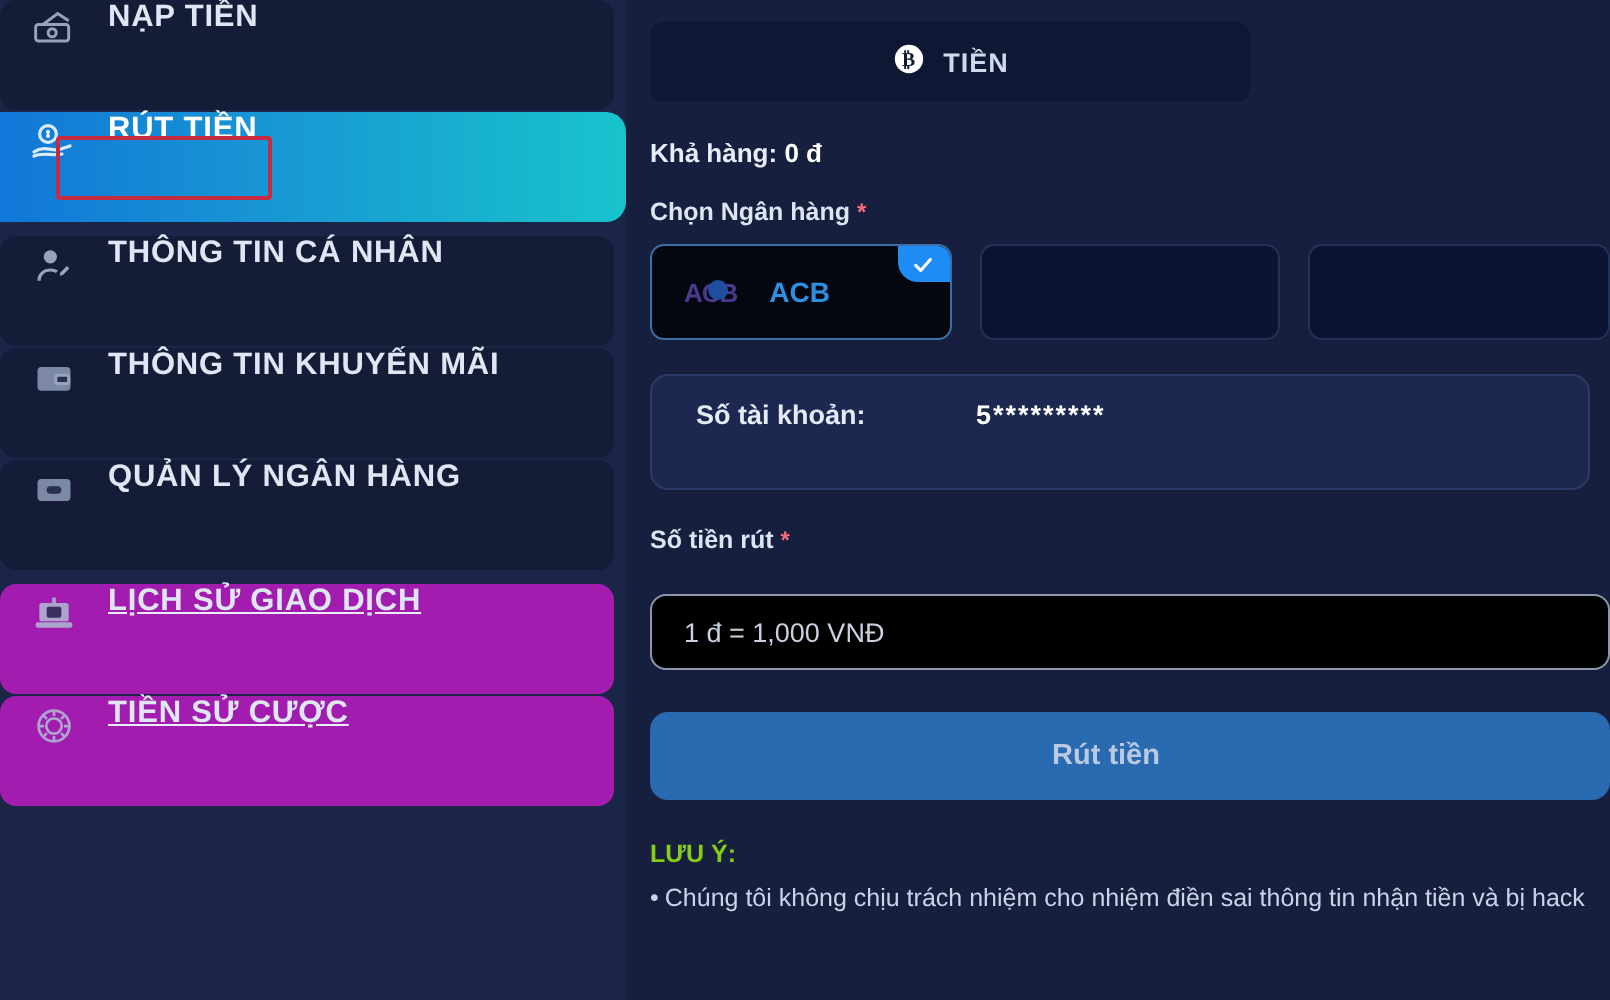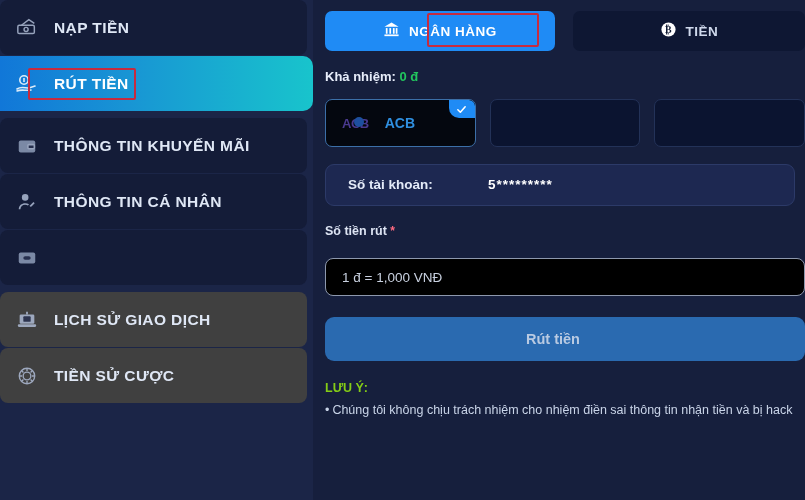--- a/index.html
+++ b/index.html
@@ -21,31 +21,31 @@
     position: relative;
     width: 313px;
     height: 500px;
     background: #1b2547;
     flex: 0 0 313px;
     padding-top: 0;
   }
   .side-item {
     position: relative;
     display: flex;
-    align-items: center;
+    align-items: flex-start;
     height: 55px;
     padding-left: 12px;
     color: #e9eef8;
     background: #141c38;
     border-radius: 8px;
     margin: 0 0 1px 0;
     width: 307px;
   }
   .side-item.grp-a { background: #141c38; }
-  .side-item.grp-b { background: #404040; }
+  .side-item.grp-b { background: #a21caf; text-decoration: underline; }
   .side-item.active {
     background: linear-gradient(90deg, #1177d8 0%, #1894d4 40%, #18c4cc 100%);
     border-radius: 0 10px 10px 0;
     width: 313px;
     color: #ffffff;
   }
   .side-ico {
     width: 30px; height: 30px;
     flex: 0 0 30px;
     display: flex; align-items: center; justify-content: center;
@@ -113,21 +113,21 @@
     border: 2px solid #c62b3f;
     border-radius: 2px;
   }
 
   .body-pad { padding: 16px 0 0 12px; }
 
   .avail {
     font-size: 13px; font-weight: 700; color: #e7edfa;
     margin-bottom: 15px;
   }
-  .avail .amt { color: #22c55e; }
+  .avail .amt { color: #ffffff; }
 
   .field-label {
     font-size: 12.5px; font-weight: 700; color: #dde4f3;
     margin-bottom: 9px;
   }
   .req { color: #ff6b81; font-size: 12px; }
 
   .bank-row { display: flex; gap: 14px; margin-bottom: 17px; }
   .bank-card {
     position: relative;
@@ -166,21 +166,21 @@
 
   .acct-box {
     width: 470px;
     background: #1d2851;
     border: 1px solid #2c3a68;
     border-radius: 9px;
     padding: 12px 0 13px 22px;
     margin-bottom: 18px;
   }
   .acct-row { display: flex; align-items: center; margin-bottom: 9px; }
-  .acct-row:last-child { margin-bottom: 0; }
+  .acct-row:last-child { margin-bottom: 16px; }
   .acct-key { font-size: 13.5px; font-weight: 700; color: #e4ebf8; width: 140px; }
   .acct-val { font-size: 13.5px; font-weight: 800; color: #ffffff; letter-spacing: 1px; }
 
   .amount-input {
     width: 480px; height: 38px;
     background: #000000;
     border: 1px solid #8d98ad;
     border-radius: 8px;
     display: flex; align-items: center;
     padding-left: 16px;
@@ -239,46 +239,47 @@
         </svg>
       </span>
       <span class="side-label">RÚT TIỀN</span>
       <span class="hl-box"></span>
     </div>
 
     <div class="sep"></div>
 
     <div class="side-item grp-a">
       <span class="side-ico">
-        <svg width="22" height="22" viewBox="0 0 24 24" fill="none" stroke="#aebbd4" stroke-width="1.7">
-          <rect x="3" y="6" width="18" height="13" rx="2.2" fill="#8e9cb8" stroke="none"></rect>
-          <rect x="13" y="10.5" width="7" height="4.5" rx="1" fill="#2a3352"></rect>
-        </svg>
-      </span>
-      <span class="side-label">THÔNG TIN KHUYẾN MÃI</span>
-    </div>
-
-    <div class="side-item grp-a">
-      <span class="side-ico">
         <svg width="22" height="22" viewBox="0 0 24 24" fill="#aebbd4">
           <circle cx="10" cy="7" r="3.6"></circle>
           <path d="M3 20 c0-4.2 3.2-6.6 7-6.6 1.6 0 3 .4 4.2 1.1 l-1.2 1.3 c-.9-.5-1.9-.8-3-.8-2.9 0-5.2 1.8-5.2 5z"></path>
           <path d="M15.5 15.5 l3.5-3.5 1.4 1.4 -3.5 3.5 -1.8 .4z"></path>
         </svg>
       </span>
       <span class="side-label">THÔNG TIN CÁ NHÂN</span>
     </div>
 
     <div class="side-item grp-a">
       <span class="side-ico">
+        <svg width="22" height="22" viewBox="0 0 24 24" fill="none" stroke="#aebbd4" stroke-width="1.7">
+          <rect x="3" y="6" width="18" height="13" rx="2.2" fill="#8e9cb8" stroke="none"></rect>
+          <rect x="13" y="10.5" width="7" height="4.5" rx="1" fill="#2a3352"></rect>
+        </svg>
+      </span>
+      <span class="side-label">THÔNG TIN KHUYẾN MÃI</span>
+    </div>
+
+    <div class="side-item grp-a">
+      <span class="side-ico">
         <svg width="22" height="22" viewBox="0 0 24 24">
           <rect x="3" y="6" width="18" height="12" rx="2.2" fill="#8e9cb8"></rect>
           <rect x="8" y="10" width="8" height="4" rx="2" fill="#2a3352"></rect>
         </svg>
       </span>
+      <span class="side-label">QUẢN LÝ NGÂN HÀNG</span>
     </div>
 
     <div class="sep"></div>
 
     <div class="side-item grp-b">
       <span class="side-ico">
         <svg width="22" height="22" viewBox="0 0 24 24" fill="#aebbd4">
           <rect x="4" y="6" width="16" height="10" rx="1.4"></rect>
           <rect x="2" y="16.5" width="20" height="3" rx="1.2"></rect>
           <rect x="8" y="8" width="8" height="6" rx="1" fill="#2a3352"></rect>
@@ -298,57 +299,45 @@
       </span>
       <span class="side-label">TIỀN SỬ CƯỢC</span>
     </div>
 
     <div class="sb-fill"></div>
   </div>
 
   <div class="main">
 
     <div class="tabs">
-      <div class="tab active">
-        <span class="tab-inner">
-          <span>
-            <svg width="17" height="17" viewBox="0 0 24 24" fill="#ffffff">
-              <path d="M12 2 L22 8 H2 Z"></path>
-              <rect x="4" y="10" width="2.4" height="8"></rect>
-              <rect x="9" y="10" width="2.4" height="8"></rect>
-              <rect x="14" y="10" width="2.4" height="8"></rect>
-              <rect x="18" y="10" width="2.4" height="8"></rect>
-              <rect x="2" y="19" width="20" height="2.4"></rect>
-            </svg>
-          </span>
-          <span>NGÂN HÀNG</span>
-        </span>
-        <span class="tab-hl"></span>
-      </div>
 
       <div class="tab inactive">
         <span class="tab-inner">
           <span>
             <svg width="17" height="17" viewBox="0 0 24 24">
               <circle cx="12" cy="12" r="10" fill="#ffffff"></circle>
               <text x="12" y="17" font-size="14" font-weight="bold" fill="#101a33" text-anchor="middle" font-family="Liberation Serif, serif">₿</text>
             </svg>
           </span>
           <span>TIỀN</span>
         </span>
       </div>
     </div>
 
     <div class="body-pad">
 
       <div class="avail">
-        <span>Khả nhiệm:</span>
+        <span>Khả hàng:</span>
         <span class="amt">0 đ</span>
       </div>
 
+      <div class="field-label">
+        <span>Chọn Ngân hàng</span>
+        <span class="req">*</span>
+      </div>
 
       <div class="bank-row">
         <div class="bank-card">
           <span class="bank-logo">
             <span>ACB</span>
             <span class="dot"></span>
           </span>
           <span class="bank-name">ACB</span>
           <span class="check-corner">
             <svg width="11" height="11" viewBox="0 0 24 24" fill="none" stroke="#ffffff" stroke-width="3.4" stroke-linecap="round" stroke-linejoin="round">

